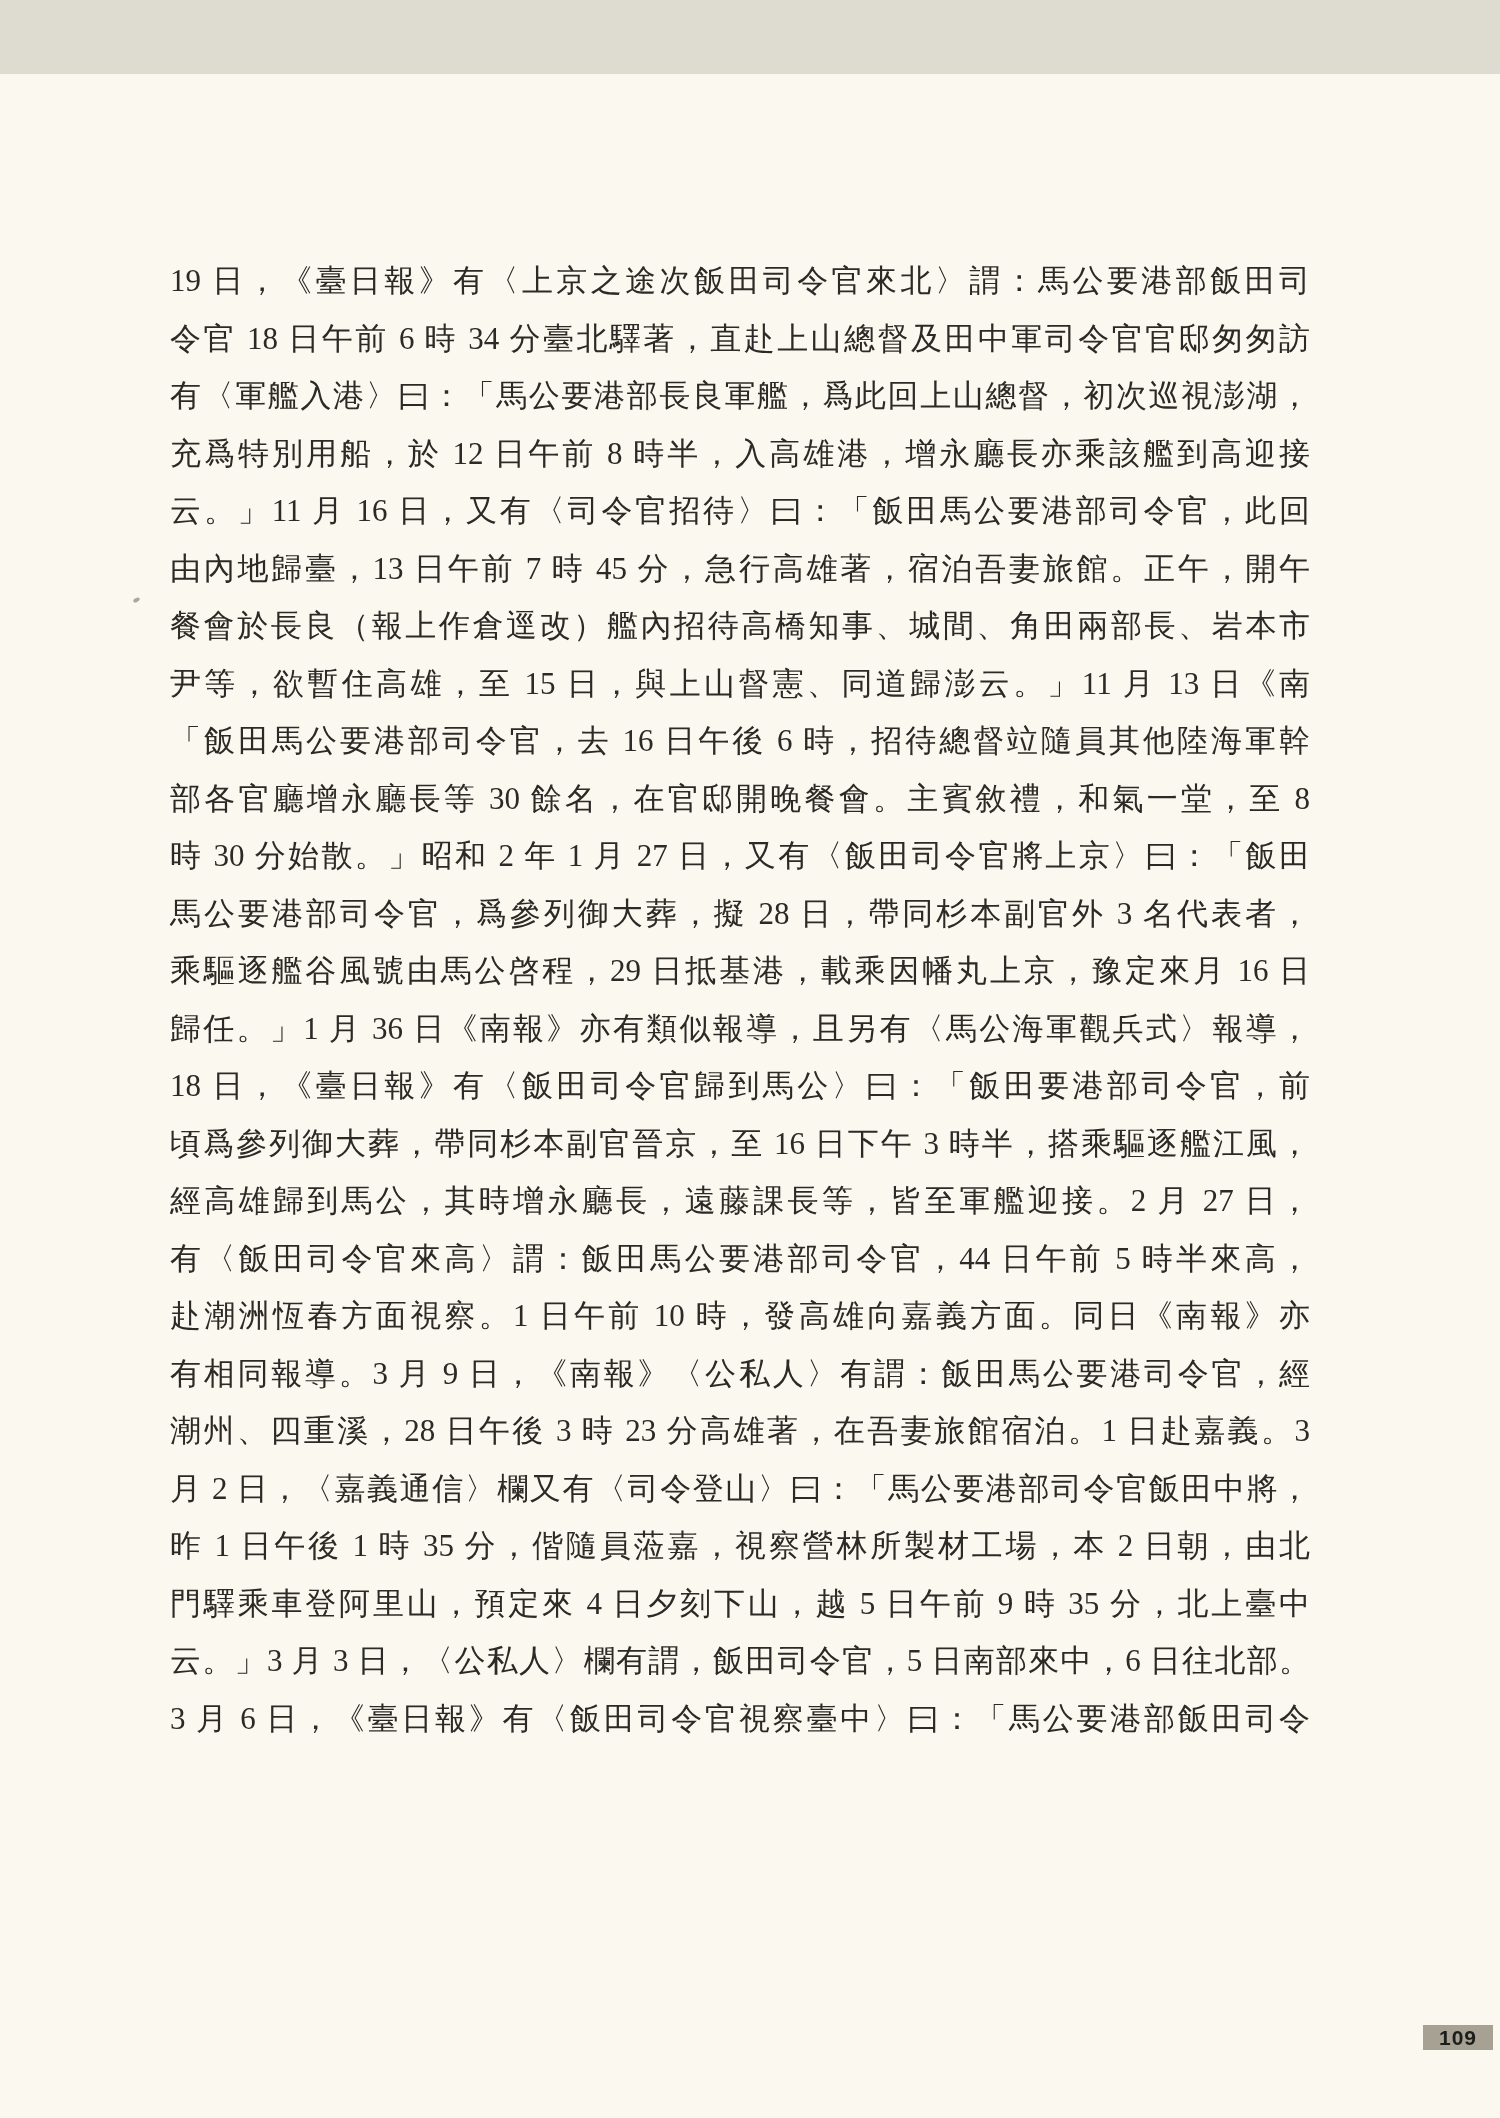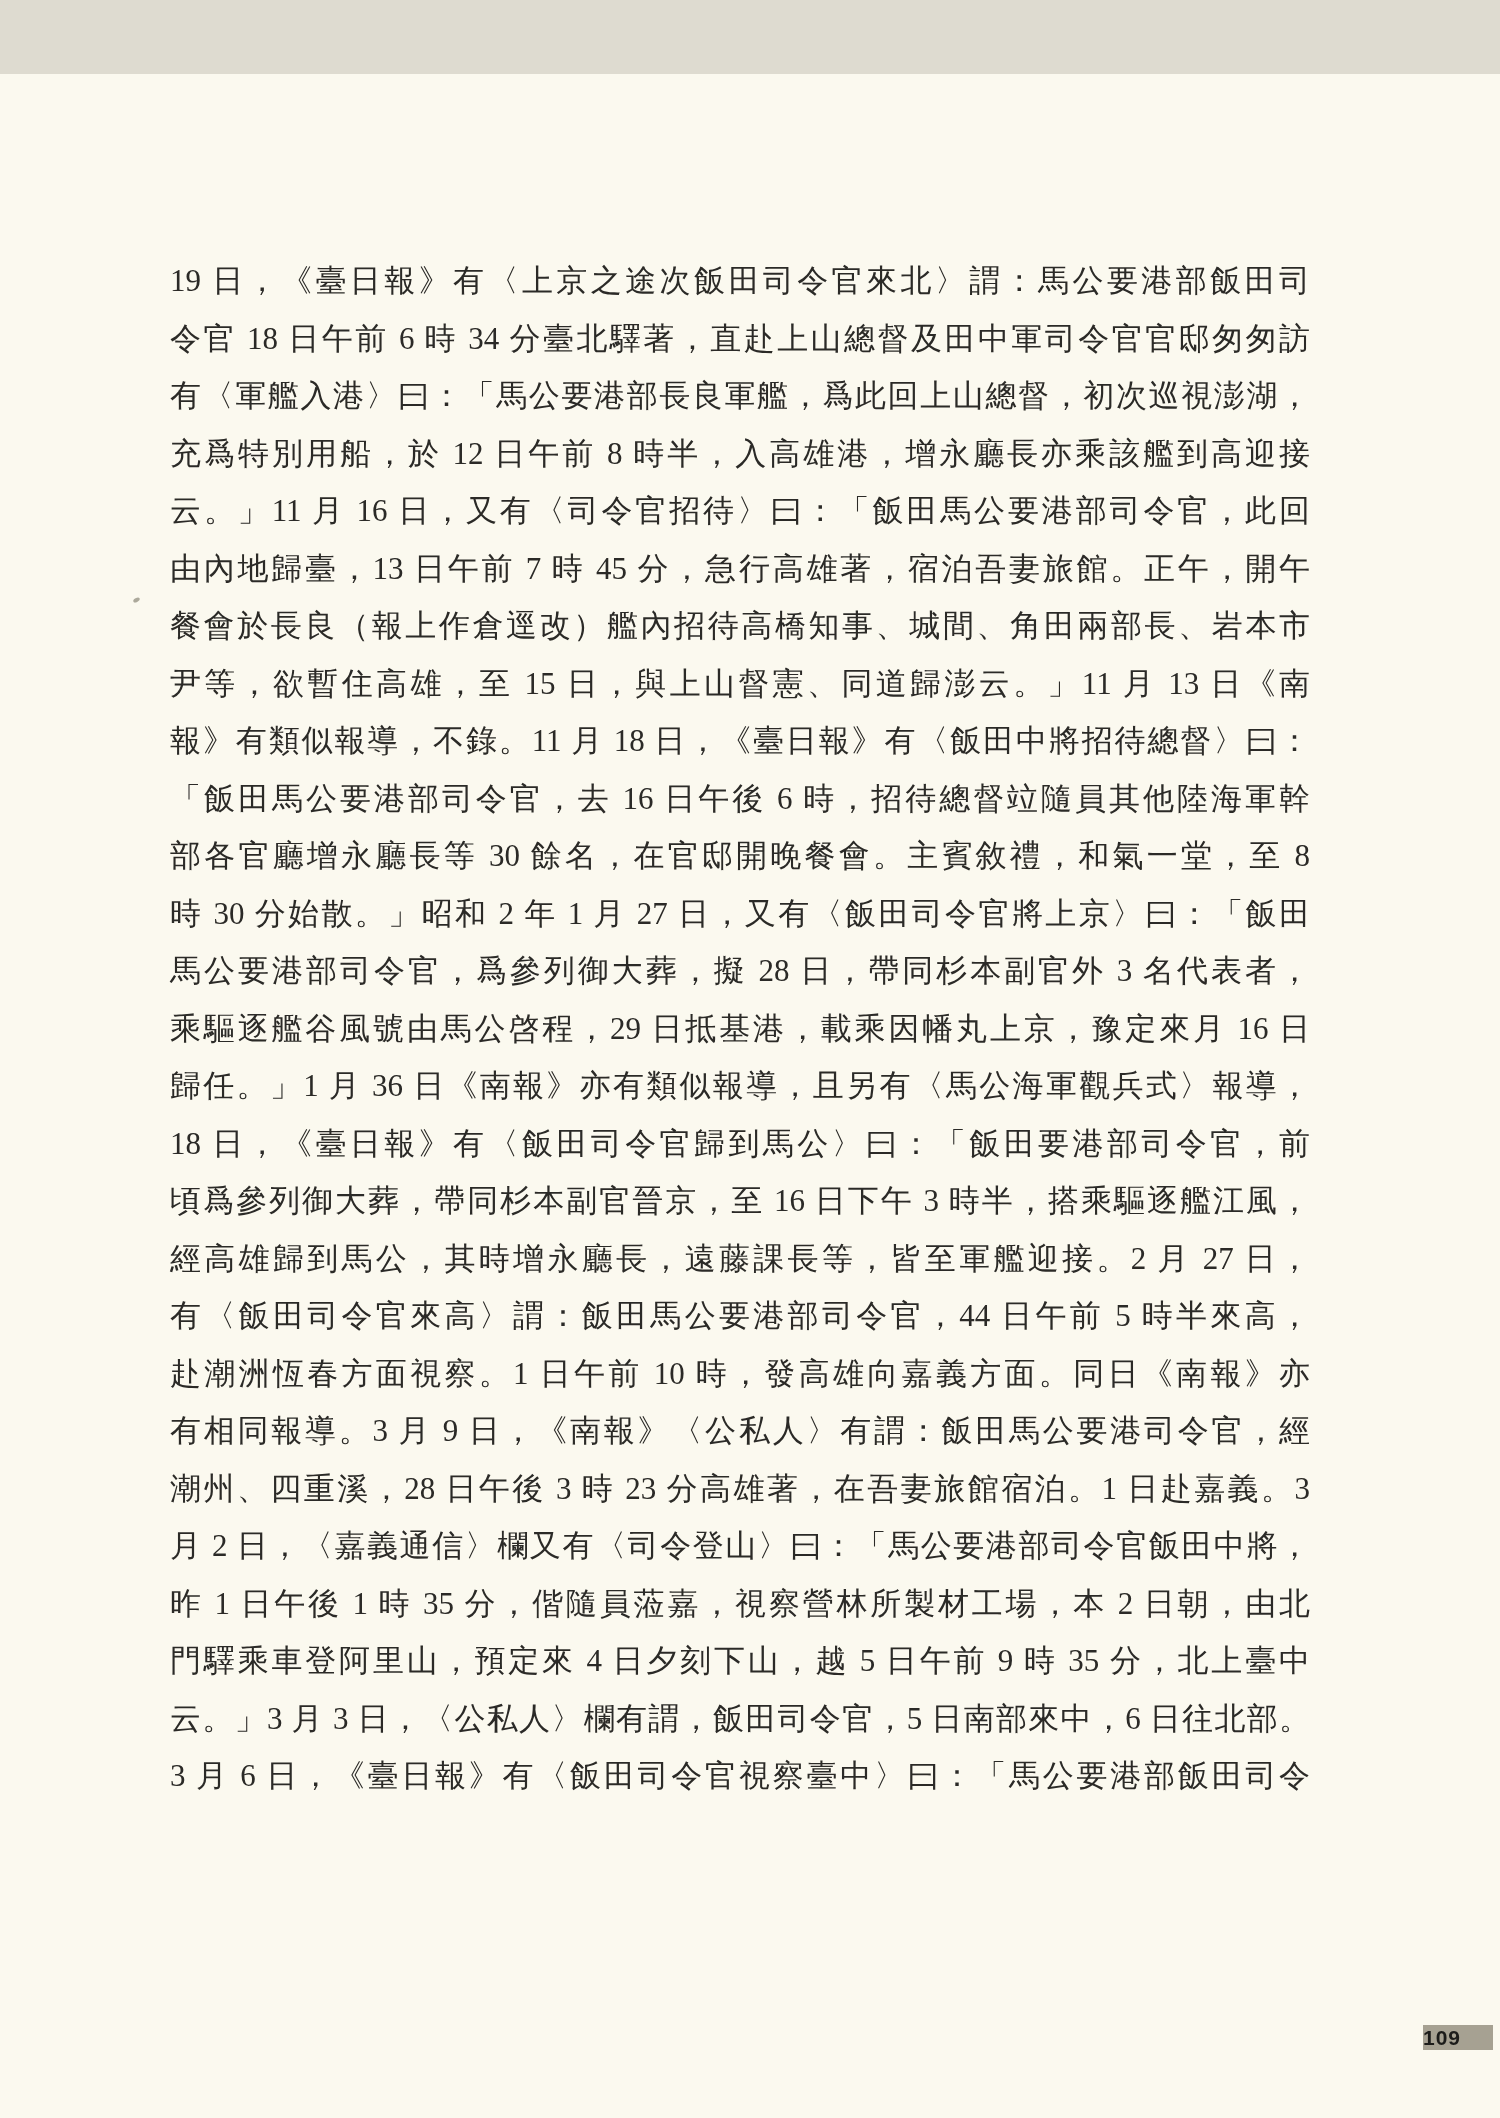--- a/index.html
+++ b/index.html
@@ -45,20 +45,21 @@
   }
   .pagenum {
     position: absolute;
     left: 1423px;
     top: 1951px;         
     width: 70px;
     height: 25px;
     background: var(--page-badge-bg, #a6a192);
     display: flex;
     align-items: center;
+    justify-content: center;
   }
   .pagenum span {
     font-family: "Liberation Sans", sans-serif;
     font-size: 21px;
     font-weight: bold;
     color: var(--page-badge-text, #1c1c1a);
     letter-spacing: 1px;
   }
   .speck {
     position: absolute;
@@ -80,21 +81,20 @@
 <div class="paper">
   <div class="textblock" id="textblock">
       <div class="line">19 日，《臺日報》有〈上京之途次飯田司令官來北〉謂：馬公要港部飯田司</div>
       <div class="line">令官 18 日午前 6 時 34 分臺北驛著，直赴上山總督及田中軍司令官官邸匆匆訪</div>
       <div class="line">有〈軍艦入港〉曰：「馬公要港部長良軍艦，爲此回上山總督，初次巡視澎湖，</div>
       <div class="line">充爲特別用船，於 12 日午前 8 時半，入高雄港，增永廳長亦乘該艦到高迎接</div>
       <div class="line">云。」11 月 16 日，又有〈司令官招待〉曰：「飯田馬公要港部司令官，此回</div>
       <div class="line">由內地歸臺，13 日午前 7 時 45 分，急行高雄著，宿泊吾妻旅館。正午，開午</div>
       <div class="line">餐會於長良（報上作倉逕改）艦內招待高橋知事、城間、角田兩部長、岩本市</div>
       <div class="line">尹等，欲暫住高雄，至 15 日，與上山督憲、同道歸澎云。」11 月 13 日《南</div>
-      <div class="line">報》有類似報導，不錄。11 月 18 日，《臺日報》有〈飯田中將招待總督〉曰：</div>
       <div class="line">「飯田馬公要港部司令官，去 16 日午後 6 時，招待總督竝隨員其他陸海軍幹</div>
       <div class="line">部各官廳增永廳長等 30 餘名，在官邸開晚餐會。主賓敘禮，和氣一堂，至 8</div>
       <div class="line">時 30 分始散。」昭和 2 年 1 月 27 日，又有〈飯田司令官將上京〉曰：「飯田</div>
       <div class="line">馬公要港部司令官，爲參列御大葬，擬 28 日，帶同杉本副官外 3 名代表者，</div>
       <div class="line">乘驅逐艦谷風號由馬公啓程，29 日抵基港，載乘因幡丸上京，豫定來月 16 日</div>
       <div class="line">歸任。」1 月 36 日《南報》亦有類似報導，且另有〈馬公海軍觀兵式〉報導，</div>
       <div class="line">18 日，《臺日報》有〈飯田司令官歸到馬公〉曰：「飯田要港部司令官，前</div>
       <div class="line">頃爲參列御大葬，帶同杉本副官晉京，至 16 日下午 3 時半，搭乘驅逐艦江風，</div>
       <div class="line">經高雄歸到馬公，其時增永廳長，遠藤課長等，皆至軍艦迎接。2 月 27 日，</div>
       <div class="line">有〈飯田司令官來高〉謂：飯田馬公要港部司令官，44 日午前 5 時半來高，</div>

